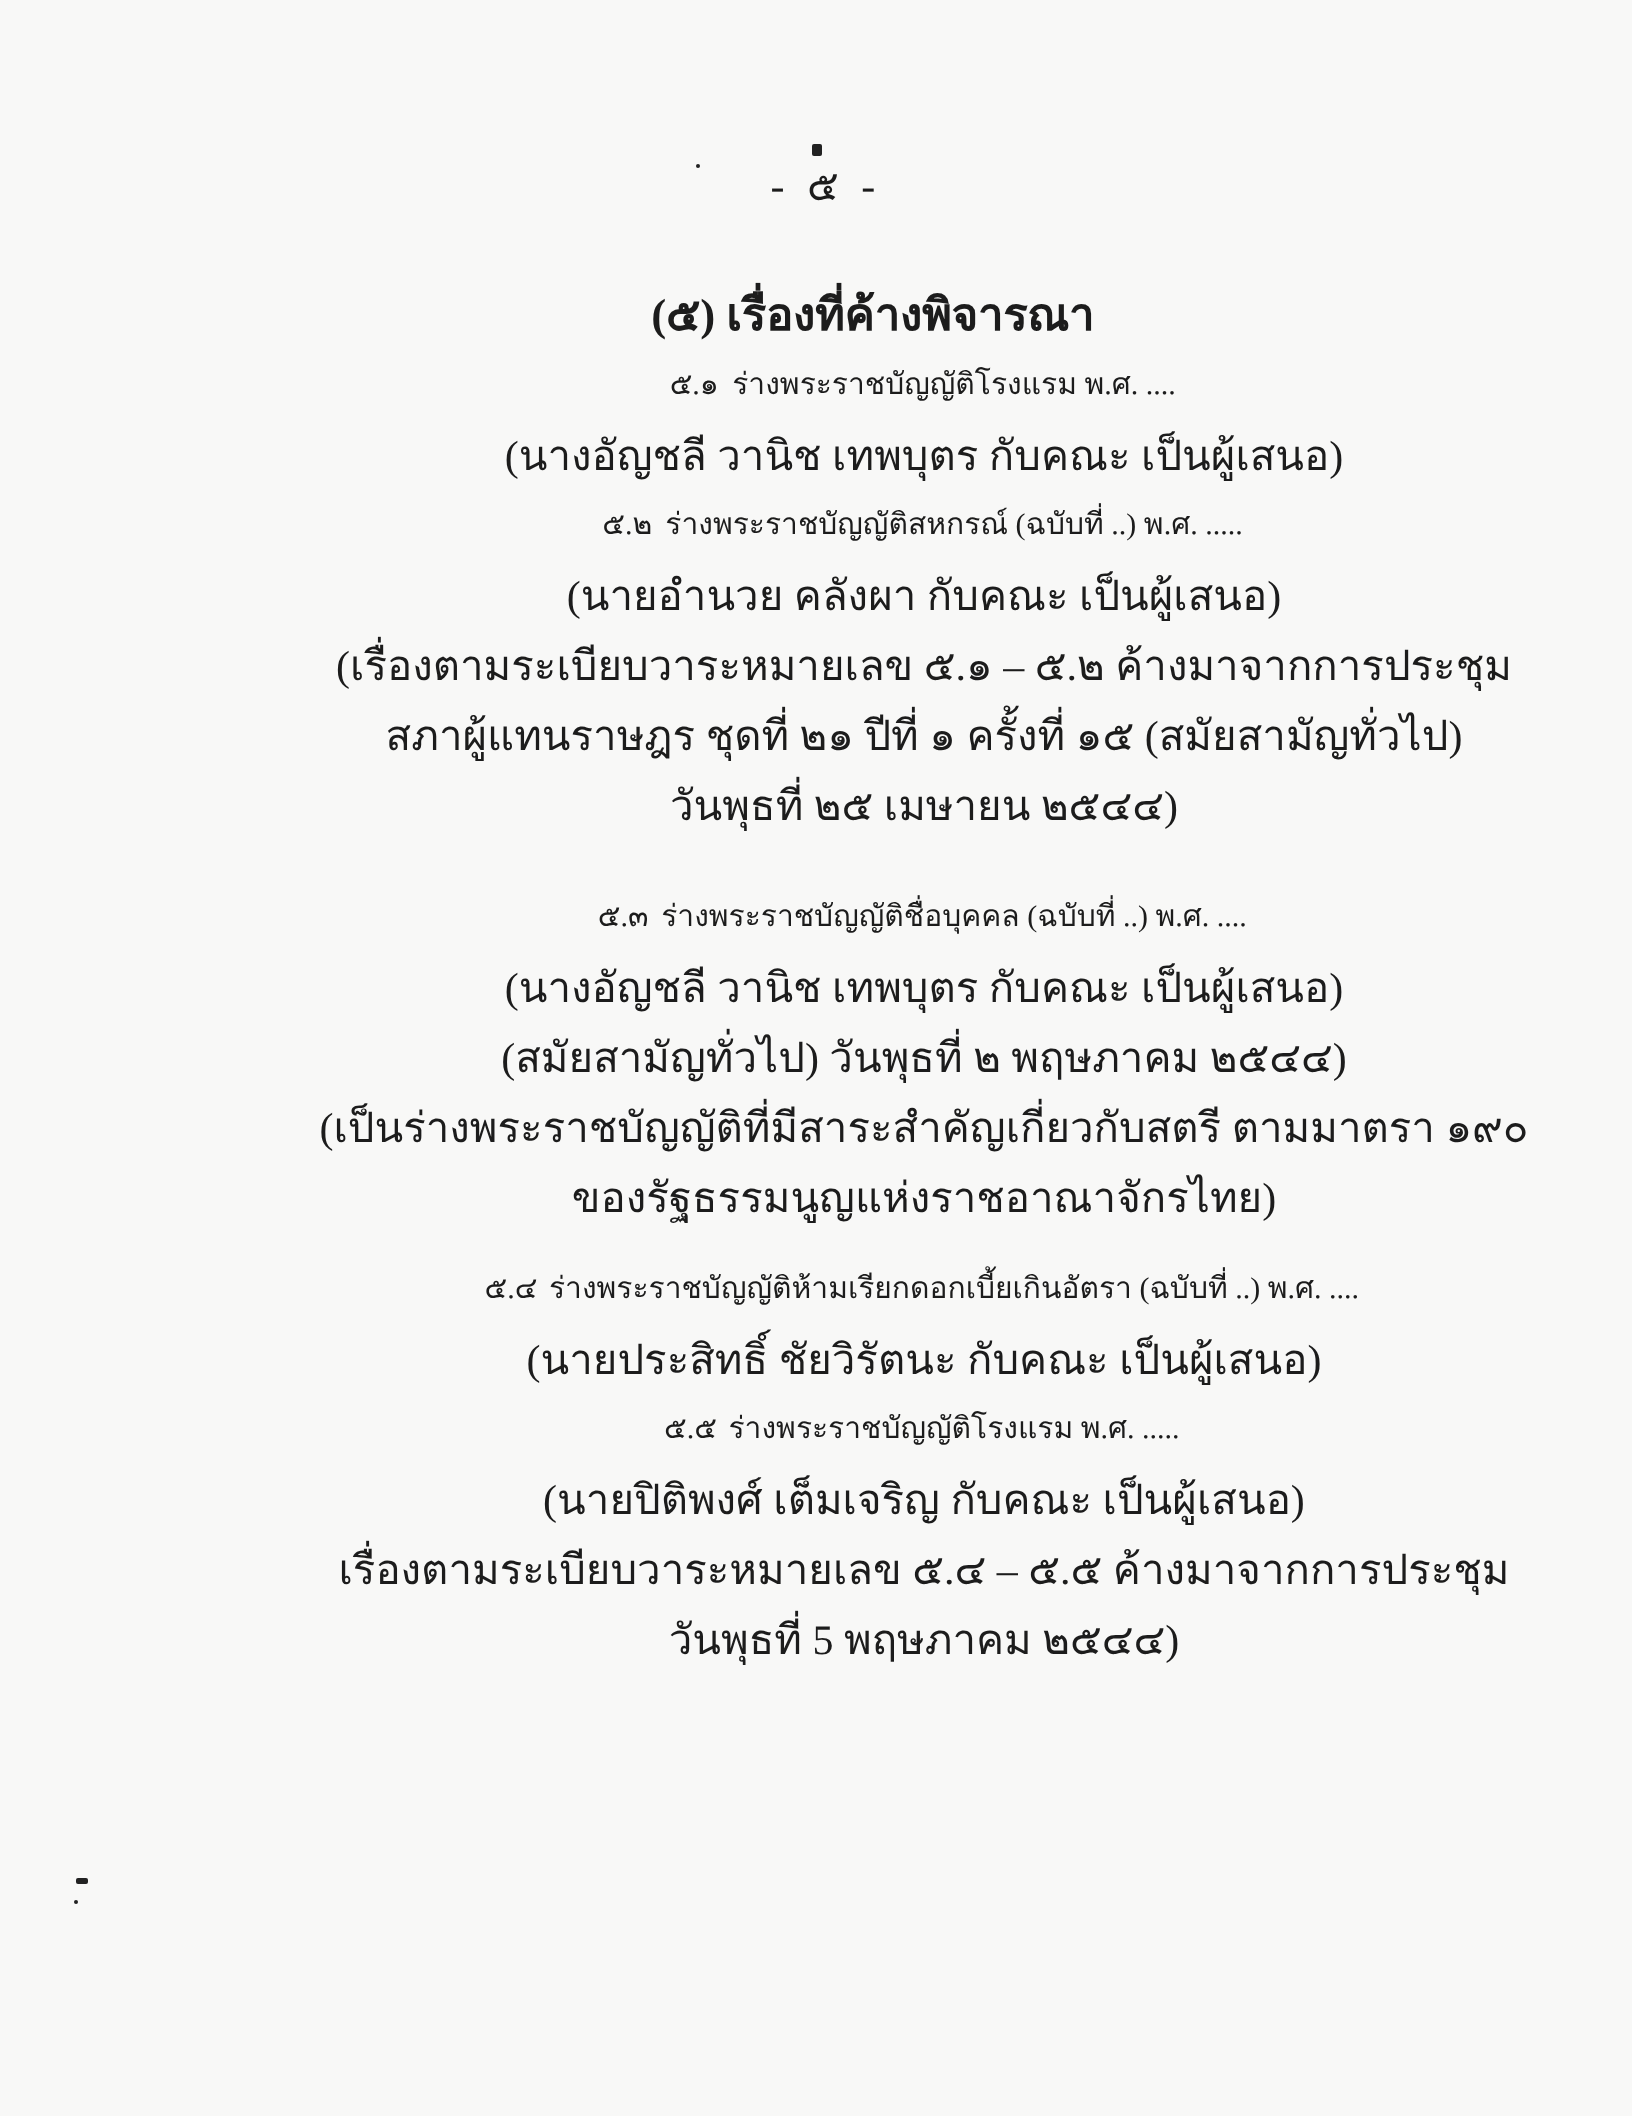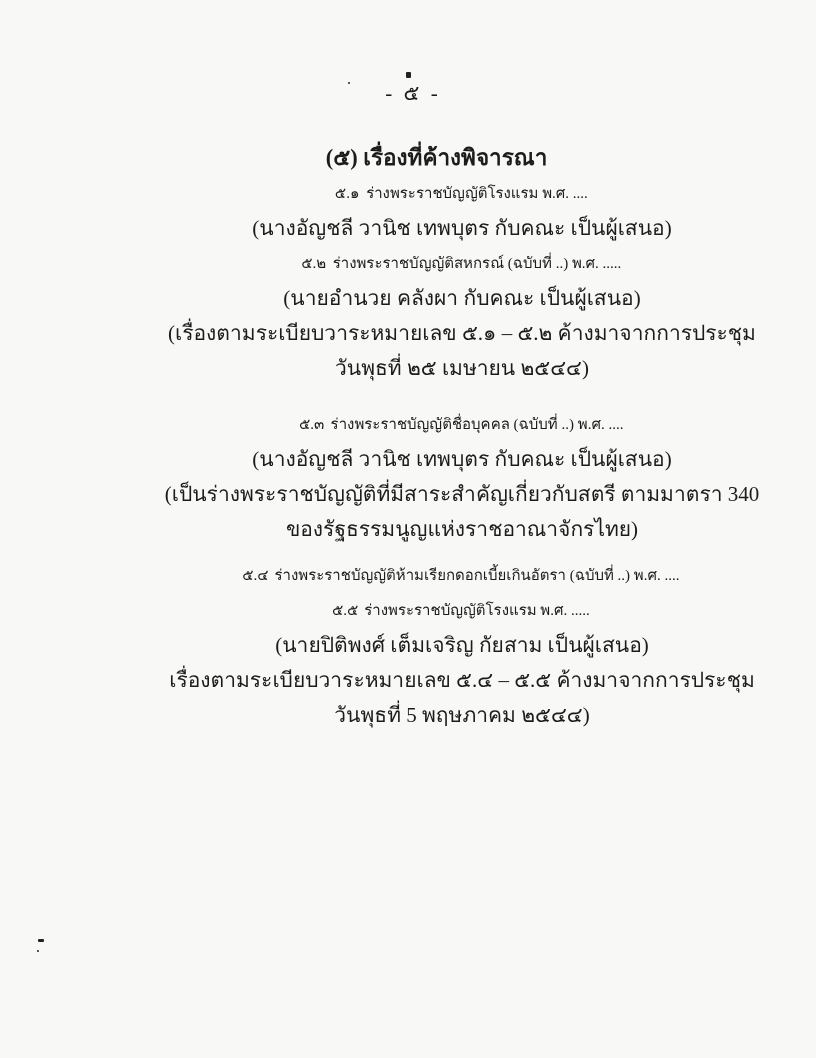--- a/index.html
+++ b/index.html
@@ -91,37 +91,40 @@
     <div class="item-line">
       <span class="num">๕.๑</span><span>ร่างพระราชบัญญัติโรงแรม พ.ศ. ....</span>
     </div>
     <div class="sub">(นางอัญชลี วานิช เทพบุตร กับคณะ เป็นผู้เสนอ)</div>
 
     <div class="item-line">
       <span class="num">๕.๒</span><span>ร่างพระราชบัญญัติสหกรณ์ (ฉบับที่ ..) พ.ศ. .....</span>
     </div>
     <div class="sub">(นายอำนวย คลังผา กับคณะ เป็นผู้เสนอ)</div>
     <div class="sub">(เรื่องตามระเบียบวาระหมายเลข ๕.๑ – ๕.๒ ค้างมาจากการประชุม</div>
+    <div class="sub">สภาผู้แทนราษฎร ชุดที่ ๒๑ ปีที่ ๑ ครั้งที่ ๑๕ (สมัยสามัญทั่วไป)</div>
     <div class="sub">วันพุธที่ ๒๕ เมษายน ๒๕๔๔)</div>
 
     <div class="item-line gap-a">
       <span class="num">๕.๓</span><span>ร่างพระราชบัญญัติชื่อบุคคล (ฉบับที่ ..) พ.ศ. ....</span>
     </div>
     <div class="sub">(นางอัญชลี วานิช เทพบุตร กับคณะ เป็นผู้เสนอ)</div>
-    <div class="sub">(เป็นร่างพระราชบัญญัติที่มีสาระสำคัญเกี่ยวกับสตรี ตามมาตรา 340</div>
+    <div class="sub">(สมัยสามัญทั่วไป) วันพุธที่ ๒ พฤษภาคม ๒๕๔๔)</div>
+    <div class="sub">(เป็นร่างพระราชบัญญัติที่มีสาระสำคัญเกี่ยวกับสตรี ตามมาตรา ๑๙๐</div>
     <div class="sub">ของรัฐธรรมนูญแห่งราชอาณาจักรไทย)</div>
 
     <div class="item-line gap-b">
       <span class="num">๕.๔</span><span>ร่างพระราชบัญญัติห้ามเรียกดอกเบี้ยเกินอัตรา (ฉบับที่ ..) พ.ศ. ....</span>
     </div>
+    <div class="sub">(นายประสิทธิ์ ชัยวิรัตนะ กับคณะ เป็นผู้เสนอ)</div>
 
     <div class="item-line">
       <span class="num">๕.๕</span><span>ร่างพระราชบัญญัติโรงแรม พ.ศ. .....</span>
     </div>
-    <div class="sub">(นายปิติพงศ์ เต็มเจริญ กัยสาม เป็นผู้เสนอ)</div>
+    <div class="sub">(นายปิติพงศ์ เต็มเจริญ กับคณะ เป็นผู้เสนอ)</div>
     <div class="sub">เรื่องตามระเบียบวาระหมายเลข ๕.๔ – ๕.๕ ค้างมาจากการประชุม</div>
     <div class="sub">วันพุธที่ 5 พฤษภาคม ๒๕๔๔)</div>
 
   </div>
 
   <div class="continue-note">(โปรดพลิก)</div>
 
 </div>
 
 </body></html>

